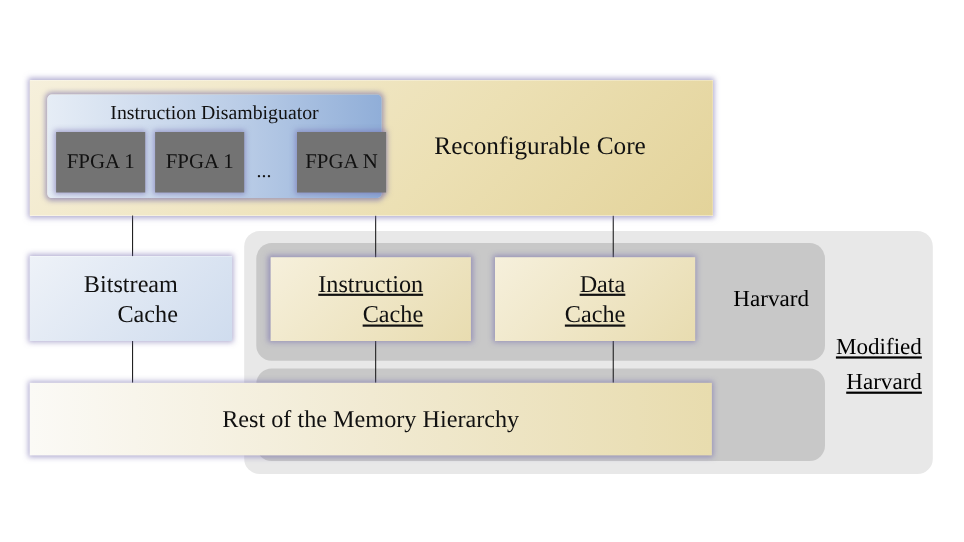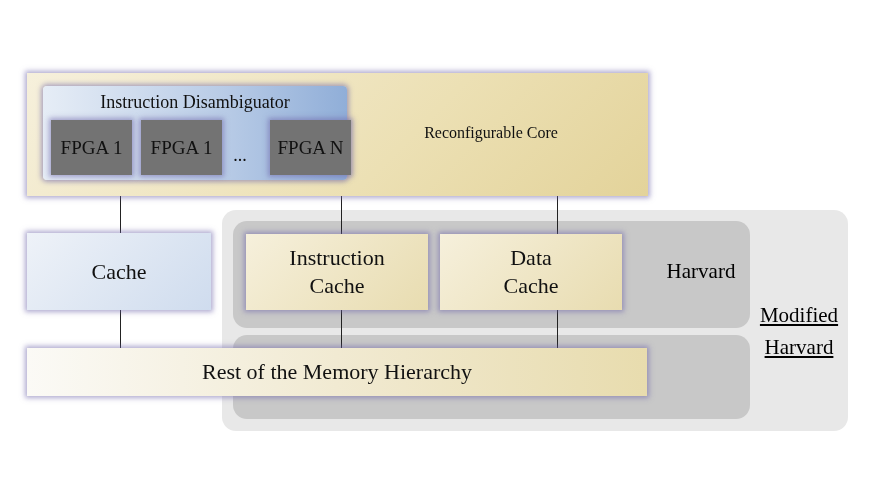--- a/index.html
+++ b/index.html
@@ -1,43 +1,43 @@
 <!DOCTYPE html>
 <html><head>
 <meta charset="utf-8">
 <style>
   html, body { margin:0; padding:0; background:#ffffff; }
   body { width:876px; height:493px; position:relative; overflow:hidden;
          font-family:"Liberation Serif","DejaVu Serif",serif; color:#111; }
   .abs { position:absolute; box-sizing:border-box; }
-  .center { display:flex; align-items:center; justify-content:center; text-align:center; }
+  .center { display:flex; align-items:center; justify-content:center; text-align:right; }
   .shadow { box-shadow: 0 0 5px 2px rgba(110,100,170,0.55); }
   #mod-harvard { left:222px; top:210px; width:626px; height:221px; background:#e8e8e8; border-radius:14px; }
   #harvard { left:233px; top:221px; width:517px; height:107px; background:#c8c8c8; border-radius:14px; }
   #vonneumann { left:233px; top:335px; width:517px; height:84px; background:#c8c8c8; border-radius:14px; }
   .region-label { color:#000000; font-size:21px; line-height:32px; }
   #harvard-label { left:652px; top:254px; width:98px; height:34px; }
   #vn-label { left:650px; top:346px; width:100px; height:64px; }
   #mh-label { left:750px; top:298px; width:98px; height:66px;text-decoration:underline; }
   #core { left:27px; top:73px; width:621px; height:123px;
           background:linear-gradient(135deg,#f6f0dc 0%,#ece0b4 60%,#e3d39a 100%); }
-  #core-label { left:360px; top:110px; width:262px; height:46px; font-size:16px; }
+  #core-label { left:360px; top:110px; width:262px; height:46px; font-size:23px; }
   #disamb { left:43px; top:86px; width:304px; height:94px; border-radius:4px;
             background:linear-gradient(90deg,#e6edf6 0%,#b8cbe6 60%,#90aed8 100%); }
   #disamb-label { left:43px; top:90px; width:304px; height:24px; font-size:18px; }
   .fpga { top:120px; width:81px; height:55px; background:#737373; font-size:19px; }
   #fpga1 { left:51px; } #fpga2 { left:141px; } #fpgan { left:270px; }
   #ellipsis { left:226px; top:140px; width:28px; height:30px; font-size:18px; }
   .line { background:#222; width:1.3px; }
   #bitstream { left:27px; top:233px; width:184px; height:77px;
                background:linear-gradient(135deg,#eef2f8 0%,#cfdcee 100%); font-size:22px; line-height:28px; }
   .cache { top:234px; width:182px; height:76px;
-           background:linear-gradient(135deg,#f6f0dc 0%,#e8dcb0 100%); font-size:22px; line-height:28px; }
-  #icache { left:246px; } #dcache { left:440px; }
-  #rest { left:27px; top:348px; width:620px; height:48px;
+           background:linear-gradient(135deg,#f6f0dc 0%,#e8dcb0 100%); font-size:22px; line-height:28px;text-decoration:underline; }
+  #icache { left:246px; } #dcache { left:450px; }
+  #rest { left:27px; top:348px; width:620px; height:66px;
           background:linear-gradient(90deg,#fbfaf6 0%,#f1ead2 50%,#e8dcae 100%); font-size:22px; }
 </style>
 </head>
 <body>
 
 <div id="mod-harvard" class="abs"></div>
 <div id="harvard" class="abs"></div>
 <div id="vonneumann" class="abs"></div>
 
 <div id="harvard-label" class="abs center region-label">Harvard</div>
@@ -65,20 +65,21 @@
 <div id="disamb" class="abs shadow"></div>
 <div id="disamb-label" class="abs center">Instruction Disambiguator</div>
 
 <div id="fpga1" class="abs center fpga shadow">FPGA 1</div>
 <div id="fpga2" class="abs center fpga shadow">FPGA 1</div>
 <div id="ellipsis" class="abs center">...</div>
 <div id="fpgan" class="abs center fpga shadow">FPGA N</div>
 
 <div id="bitstream" class="abs center shadow">
   <div>
+      <div>Bitstream</div>
       <div>Cache</div>
     </div>
 </div>
 <div id="icache" class="abs center cache shadow">
   <div>
       <div>Instruction</div>
       <div>Cache</div>
     </div>
 </div>
 <div id="dcache" class="abs center cache shadow">

